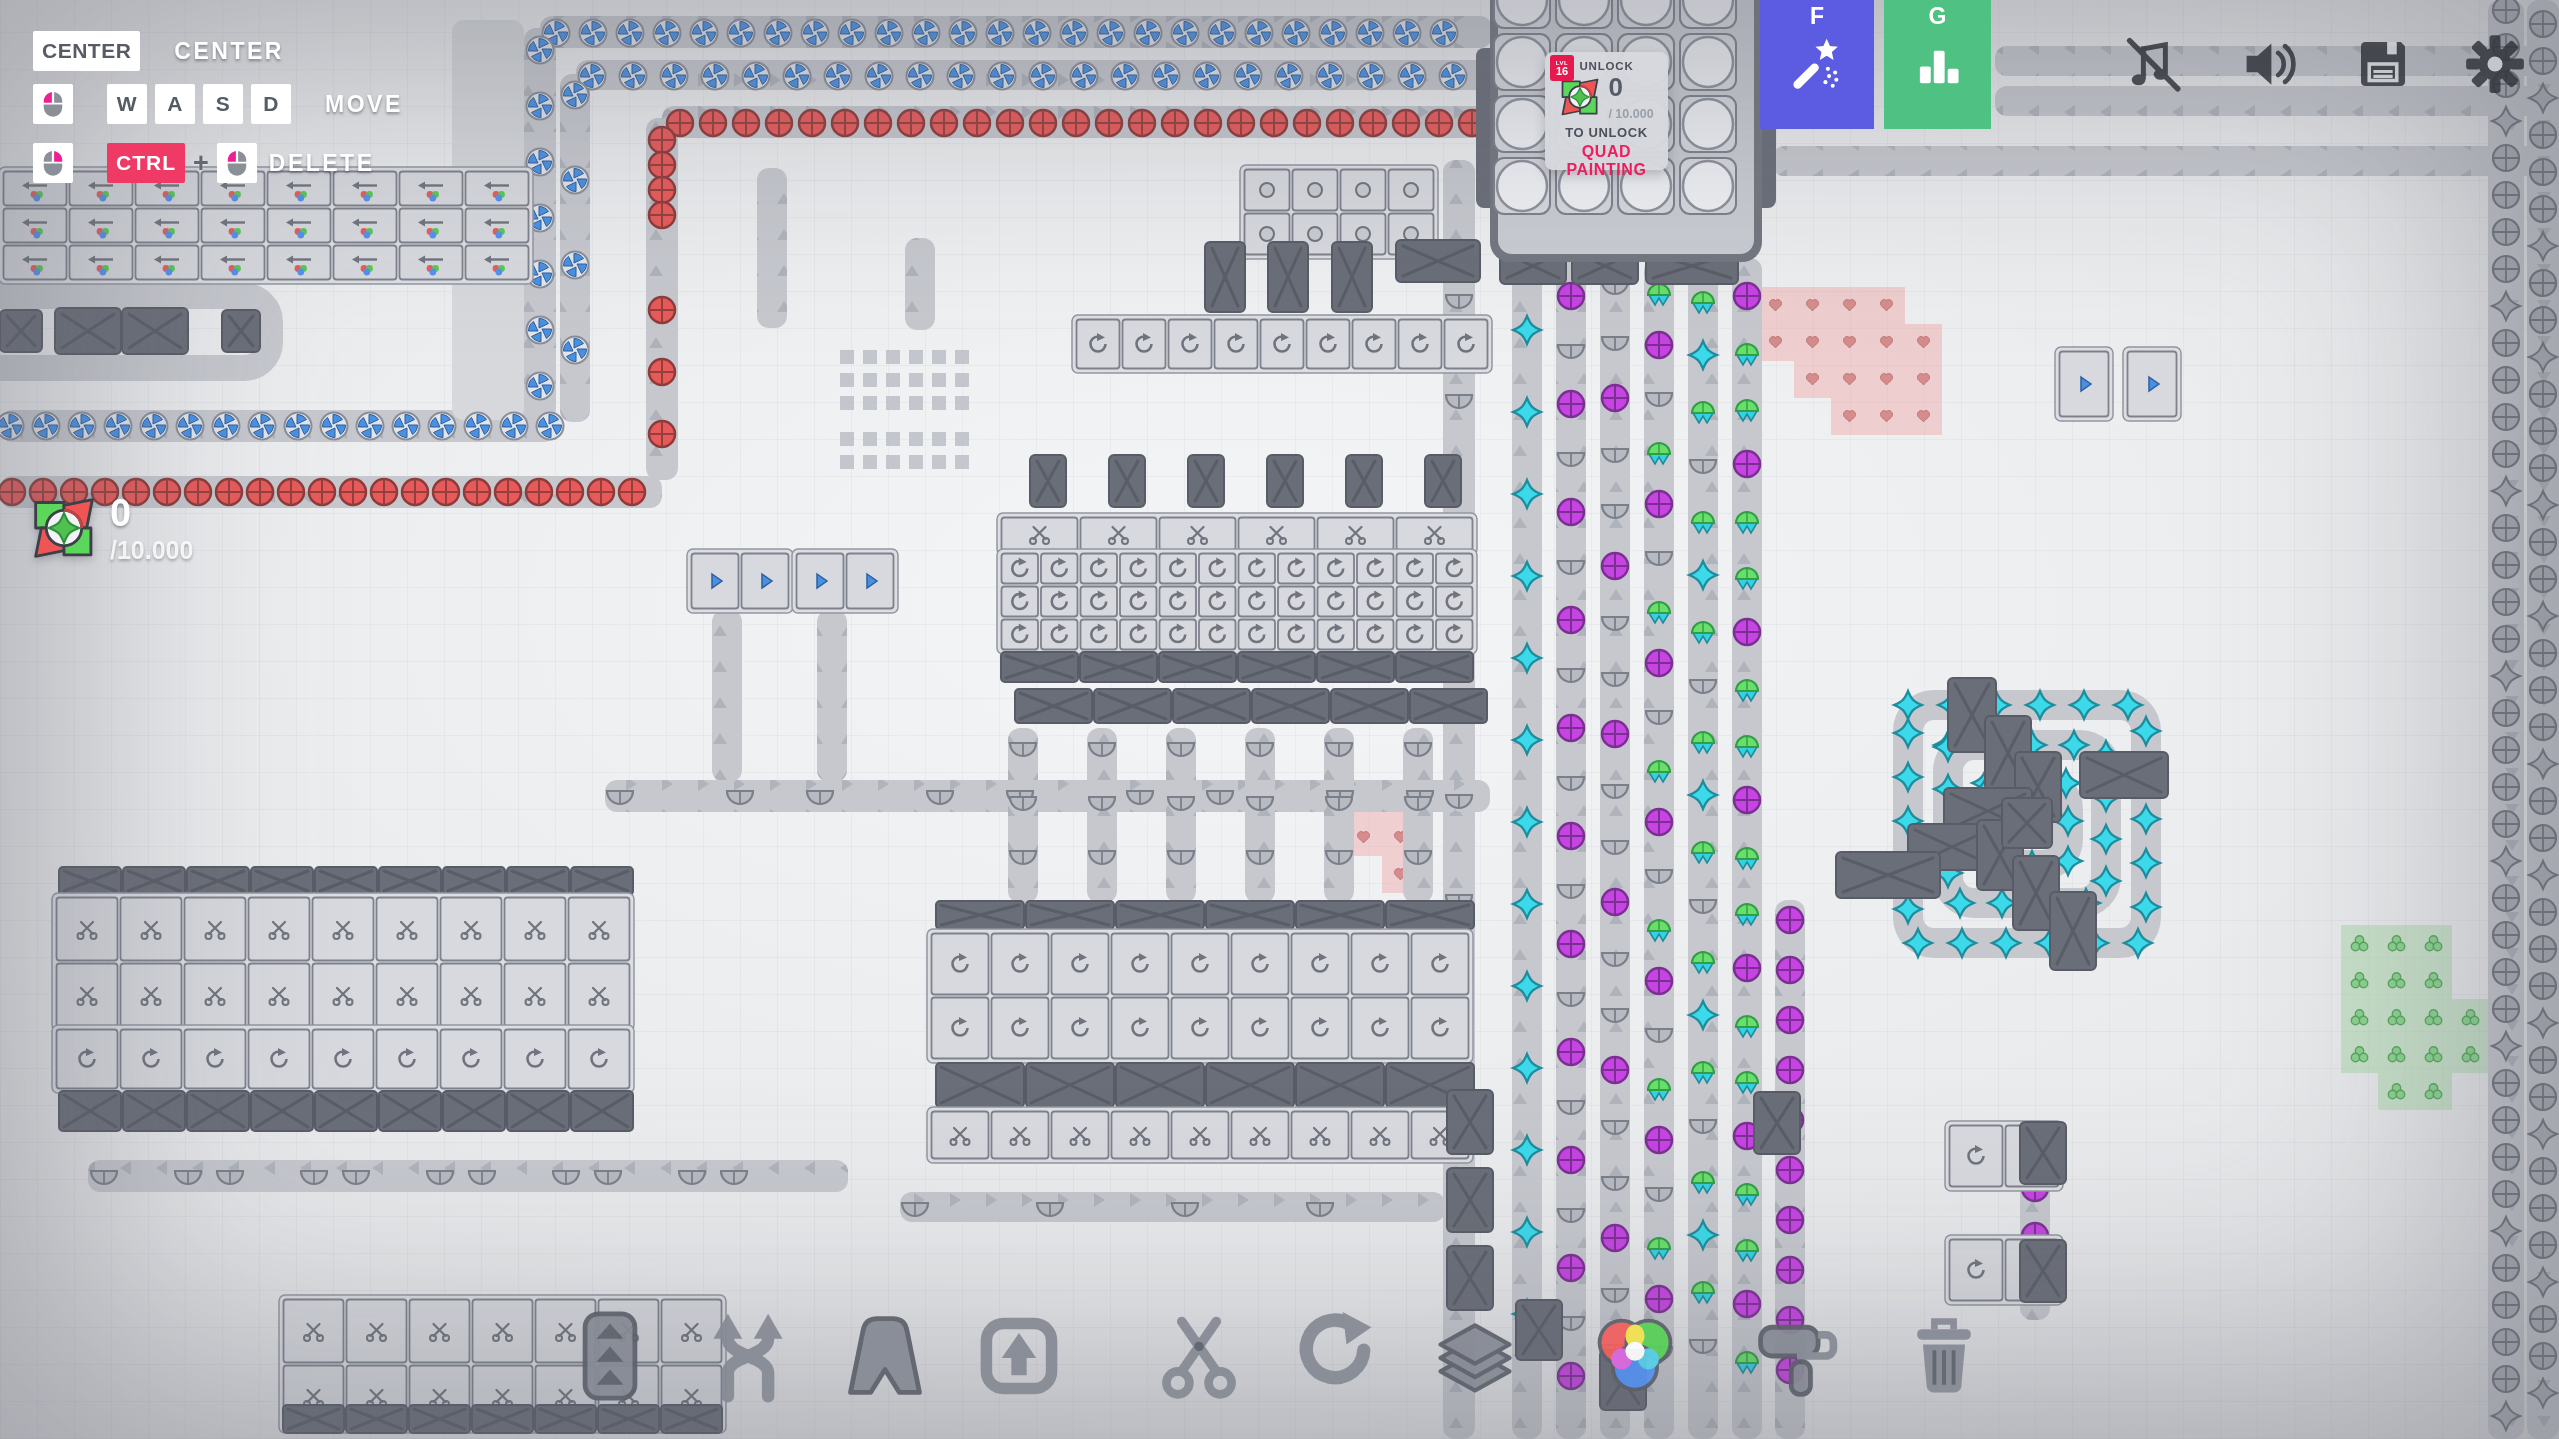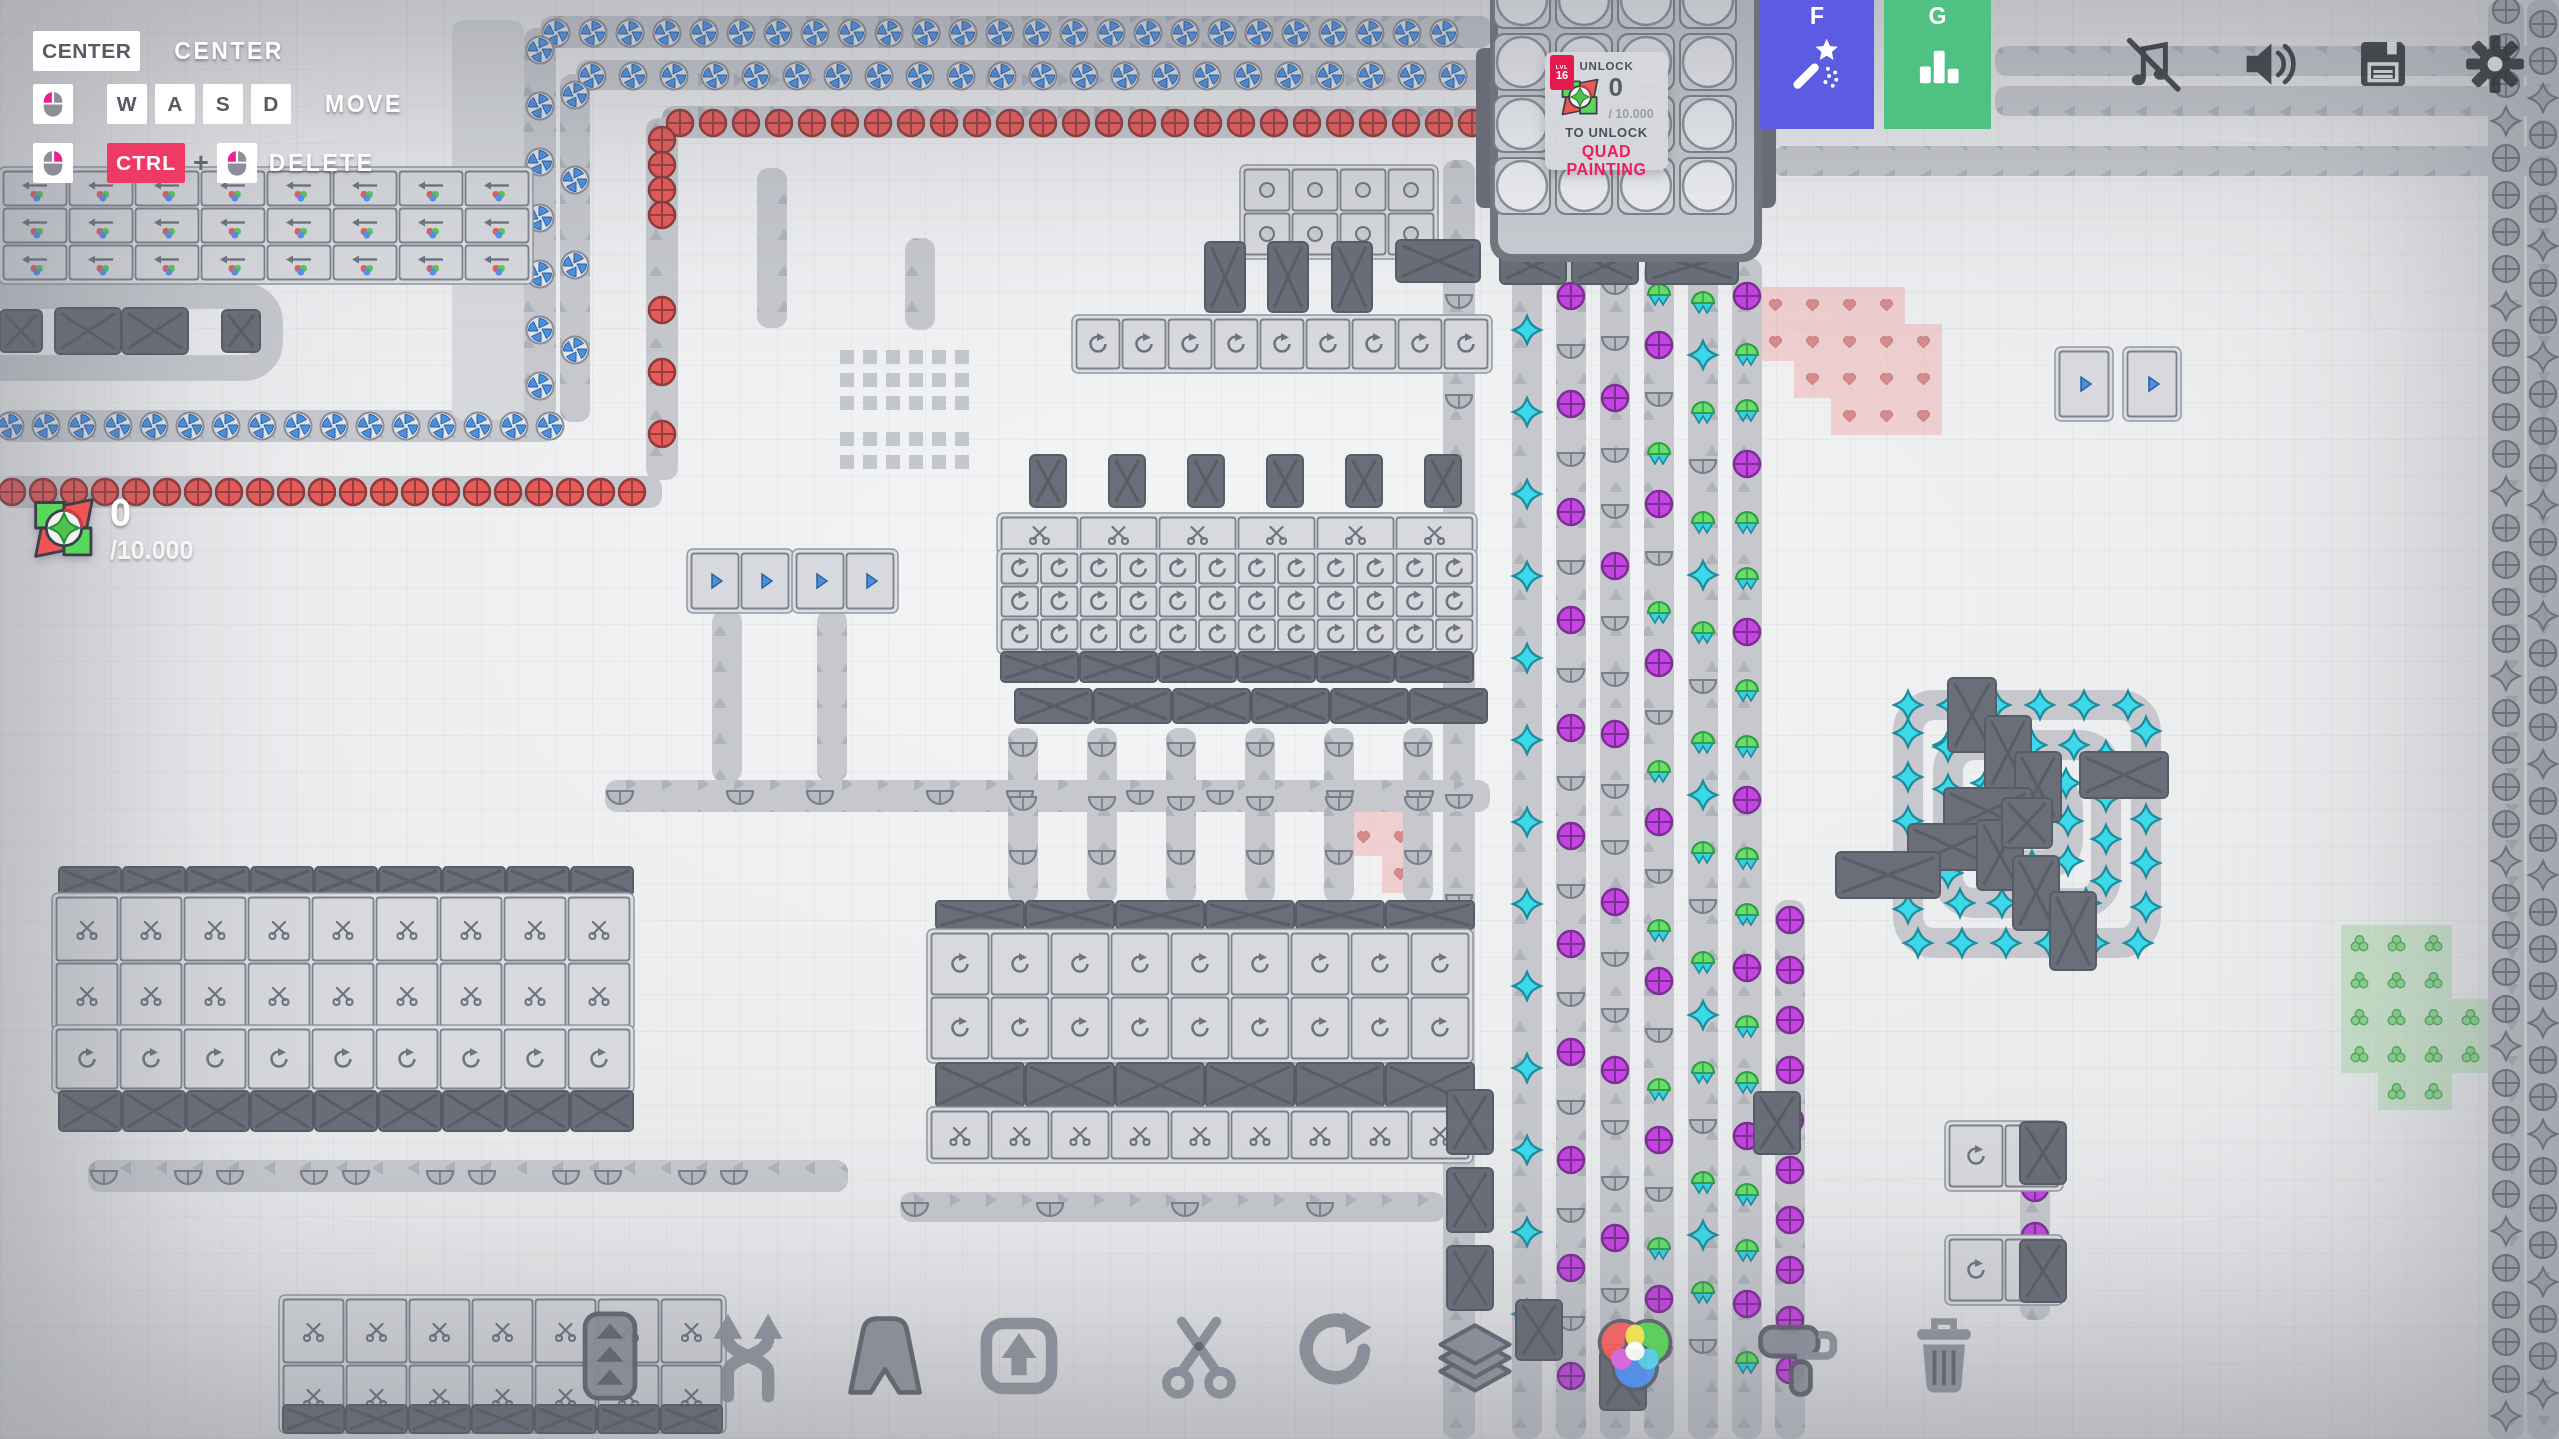--- a/index.html
+++ b/index.html
@@ -19,21 +19,21 @@
   .key.pink{background:#ef3a66;color:#fff;letter-spacing:1px;}
   .hint-label{color:#fff;font-size:23px;letter-spacing:2.5px;text-shadow:0 2px 3px rgba(70,75,85,0.55);text-align:right;}
   .plus{color:#63676f;font-size:27px;text-shadow:0 1px 2px rgba(255,255,255,0.4);}
   .mouse-box{width:40px;height:40px;background:#fff;border-radius:2px;display:inline-flex;align-items:center;justify-content:center;}
   .mouse-box svg{width:30px;height:30px;}
   .gap-l{margin-left:26px;}
 
   
   .goal{position:absolute;left:1545px;top:52px;width:123px;height:118px;background:rgba(214,216,221,0.97);
     border-radius:8px;box-shadow:0 5px 12px rgba(40,44,52,0.25);text-align:center;box-sizing:border-box;}
-  .lvl{position:absolute;left:5px;top:3px;width:24px;height:35px;background:#e6194e;border-radius:3px;color:#fff;
+  .lvl{position:absolute;left:5px;top:3px;width:24px;height:26px;background:#e6194e;border-radius:3px;color:#fff;
     display:flex;flex-direction:column;align-items:center;justify-content:center;line-height:1;}
   .lvl .lvl-word{font-size:6px;letter-spacing:0.5px;}
   .lvl .lvl-num{font-size:11px;}
   .g-title{padding-top:8px;font-size:11.5px;color:#4b505a;letter-spacing:0.8px;}
   .g-row{display:flex;align-items:center;justify-content:center;gap:7px;margin-top:2px;}
   .g-row svg{width:42px;height:42px;}
   .g-nums{text-align:left;line-height:1;}
   .g-amt{font-size:26px;color:#565b66;}
   .g-target{font-size:12.5px;color:#9aa0aa;margin-top:8px;}
   .g-unlock{font-size:13px;color:#4b505a;letter-spacing:0.6px;margin-top:4px;}

